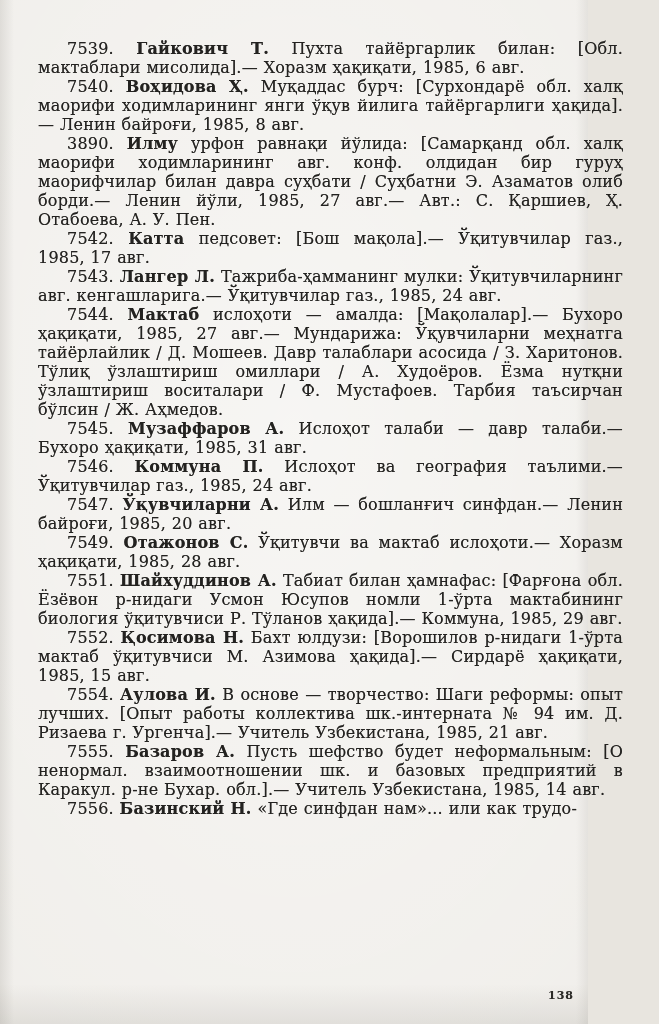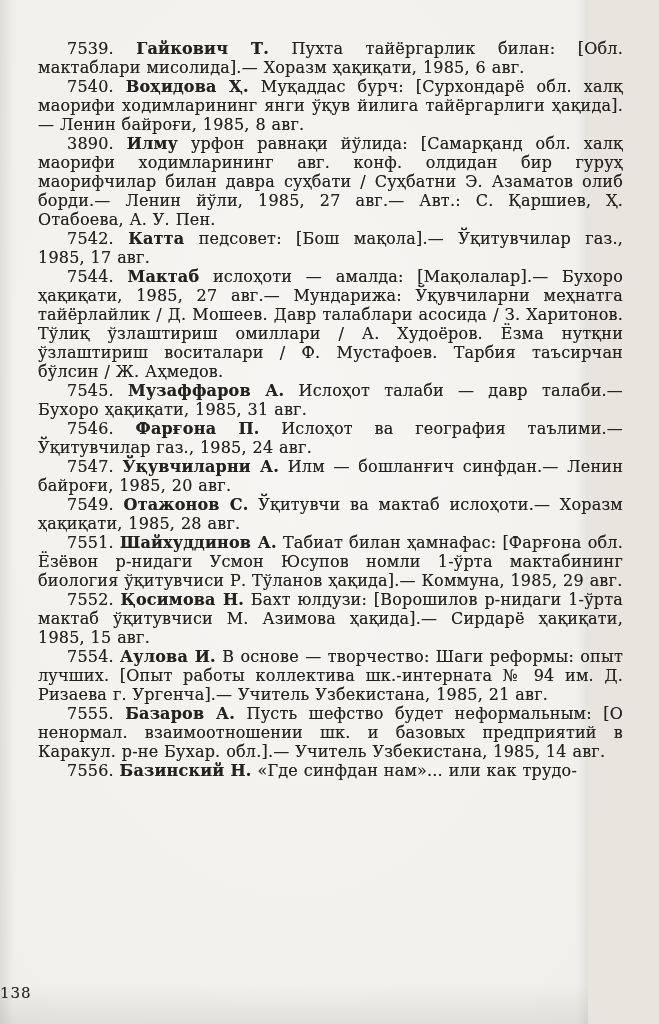--- a/index.html
+++ b/index.html
@@ -42,25 +42,26 @@
     text-shadow: 0 0 0.5px rgba(40,38,34,0.55);
   }
   p.entry b {
     font-weight: bold;
   }
   .folio {
     position: absolute;
     left: 0;
     right: 14px;
     bottom: 22px;
-    text-align: left;
-    font-size: 15px;
+    text-align: right;
+    font-size: 11px;
     letter-spacing: 1px;
     color: #2c2b28;
     text-shadow: 0 0 0.5px rgba(40,38,34,0.5);
+    font-weight: bold;
   }
 </style>
 </head>
 <body>
 
 <div class="page">
   <div class="entries">
 
     <p class="entry">
       <span>7539.</span>
@@ -79,36 +80,41 @@
       <b>Илму</b>
       <span>урфон равнақи йўлида: [Самарқанд обл. халқ маорифи ходимларининг авг. конф. олдидан бир гуруҳ маорифчилар билан давра суҳбати / Суҳбатни Э. Азаматов олиб борди.— Ленин йўли, 1985, 27 авг.— Авт.: С. Қаршиев, Ҳ. Отабоева, А. У. Пен.</span>
     </p>
 
     <p class="entry">
       <span>7542.</span>
       <b>Катта</b>
       <span>педсовет: [Бош мақола].— Ўқитувчилар газ., 1985, 17 авг.</span>
     </p>
 
+    <p class="entry">
+      <span>7543.</span>
+      <b>Лангер Л.</b>
+      <span>Тажриба-ҳамманинг мулки: Ўқитувчиларнинг авг. кенгашларига.— Ўқитувчилар газ., 1985, 24 авг.</span>
+    </p>
 
     <p class="entry">
       <span>7544.</span>
       <b>Мактаб</b>
       <span>ислоҳоти — амалда: [Мақолалар].— Бухоро ҳақиқати, 1985, 27 авг.— Мундарижа: Ўқувчиларни меҳнатга тайёрлайлик / Д. Мошеев. Давр талаблари асосида / З. Харитонов. Тўлиқ ўзлаштириш омиллари / А. Худоёров. Ёзма нутқни ўзлаштириш воситалари / Ф. Мустафоев. Тарбия таъсирчан бўлсин / Ж. Аҳмедов.</span>
     </p>
 
     <p class="entry">
       <span>7545.</span>
       <b>Музаффаров А.</b>
       <span>Ислоҳот талаби — давр талаби.— Бухоро ҳақиқати, 1985, 31 авг.</span>
     </p>
 
     <p class="entry">
       <span>7546.</span>
-      <b>Фарғона П.</b>
+      <b>Коммуна П.</b>
       <span>Ислоҳот ва география таълими.— Ўқитувчилар газ., 1985, 24 авг.</span>
     </p>
 
     <p class="entry">
       <span>7547.</span>
       <b>Ўқувчиларни А.</b>
       <span>Илм — бошланғич синфдан.— Ленин байроғи, 1985, 20 авг.</span>
     </p>
 
 

